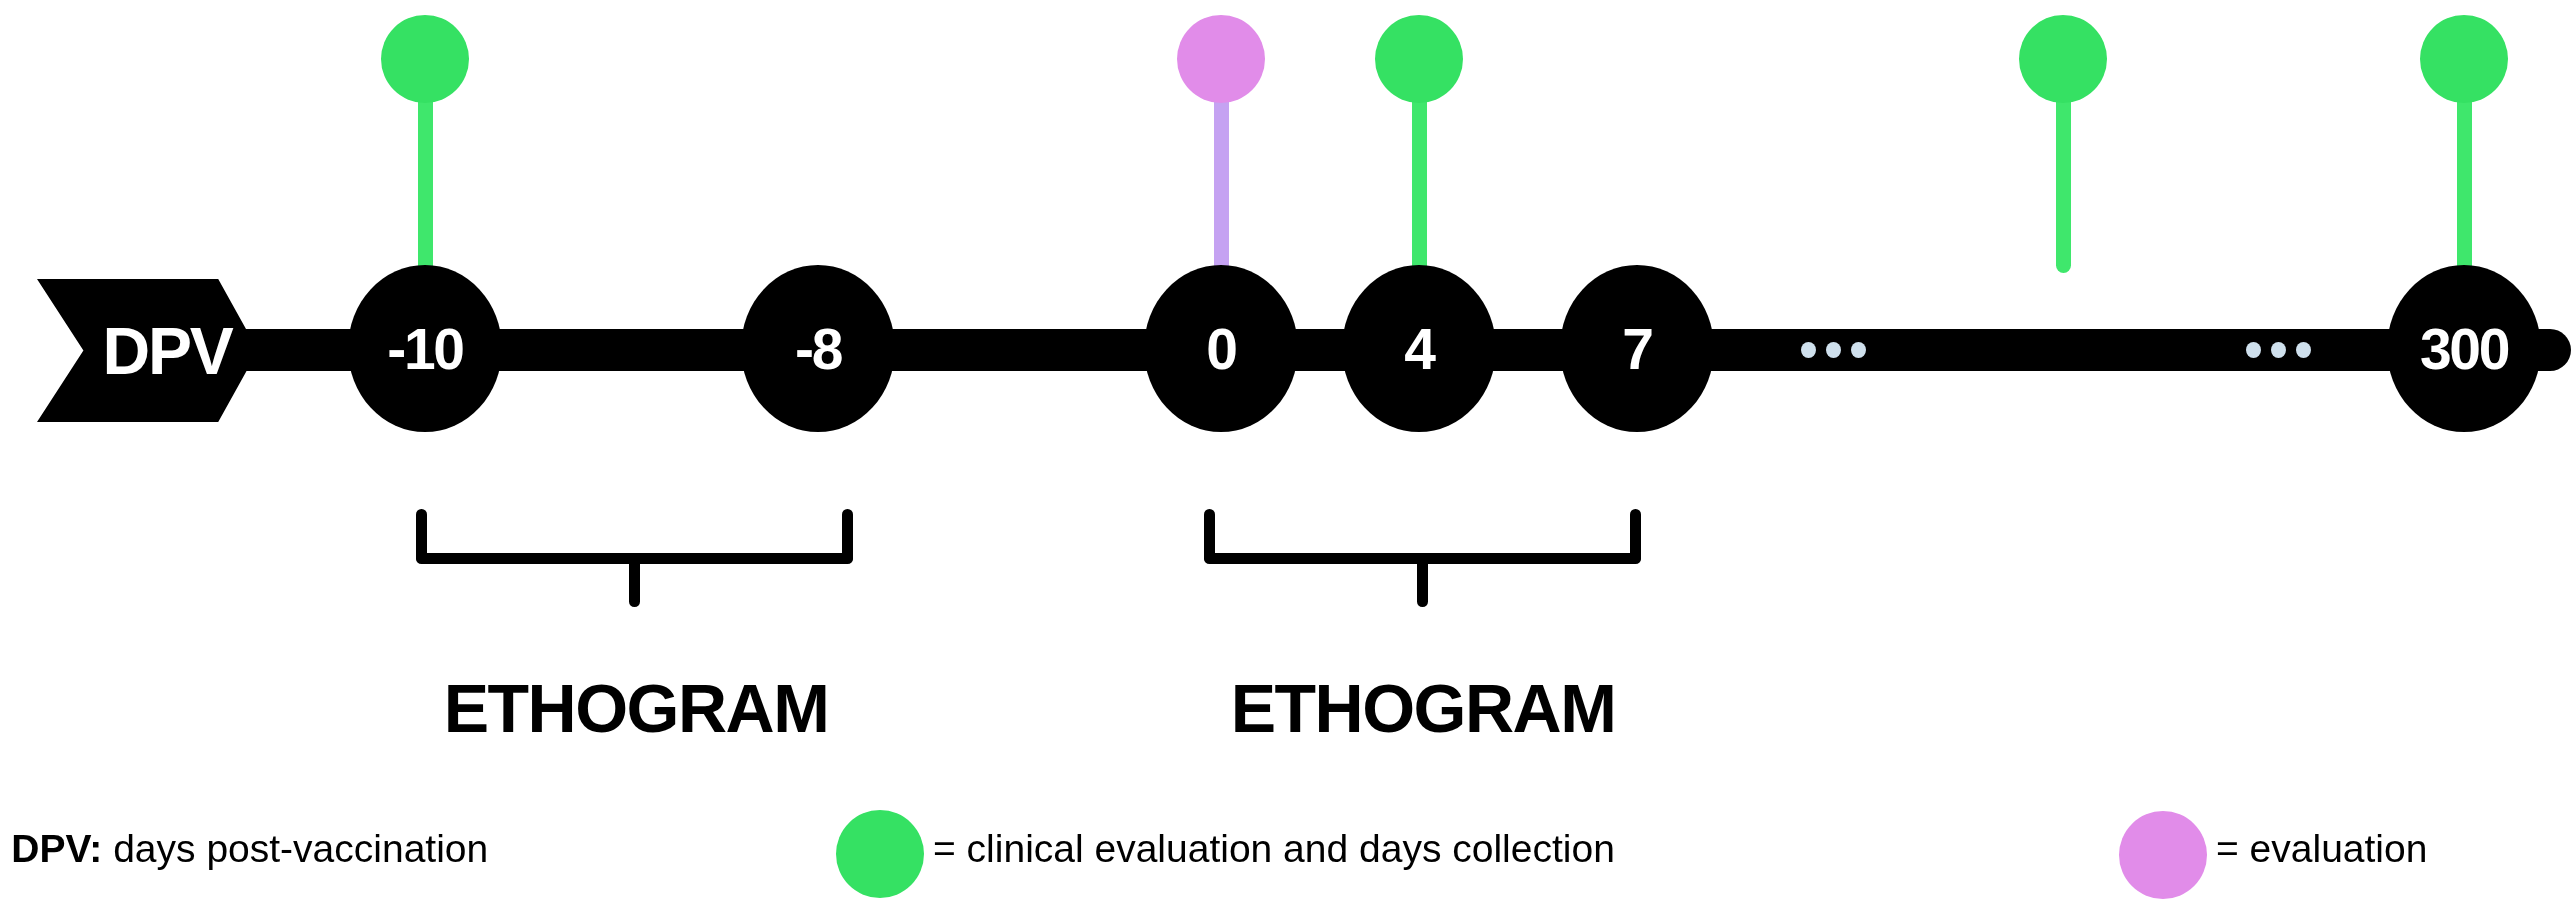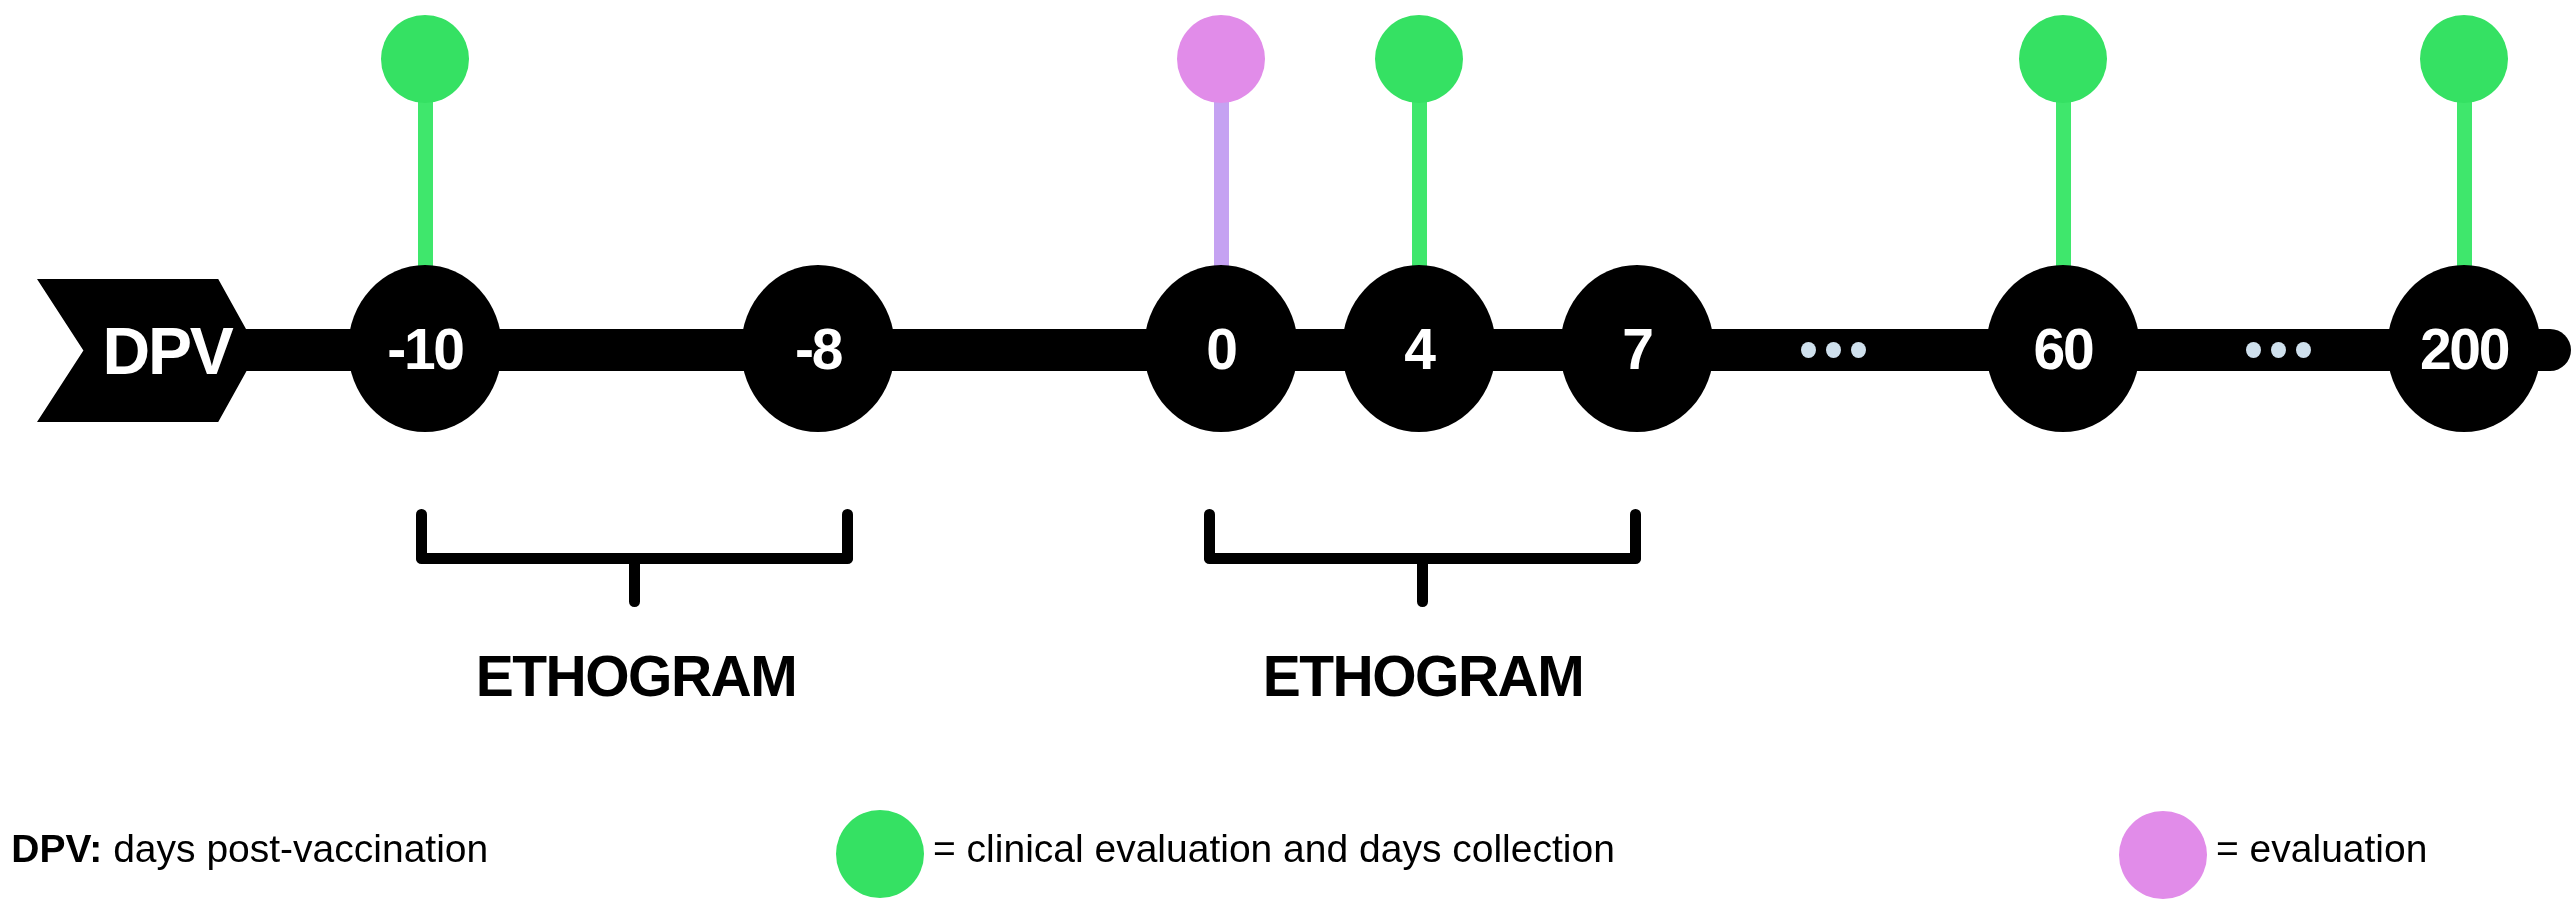--- a/index.html
+++ b/index.html
@@ -36,22 +36,22 @@
   
   .dots{position:absolute; top:342px; display:flex; gap:9.8px;}
   .dots i{display:block; width:15px; height:16px; border-radius:50%; background:var(--dot);}
   
   .bracket{position:absolute; top:509px; height:102px;}
   .bracket .b-h{position:absolute; left:0; right:0; top:44px; height:10.6px; background:var(--ink); border-radius:5.3px;}
   .bracket .b-l{position:absolute; left:0; top:0; width:10.6px; height:54px; background:var(--ink); border-radius:5.3px;}
   .bracket .b-r{position:absolute; right:0; top:0; width:10.6px; height:54px; background:var(--ink); border-radius:5.3px;}
   .bracket .b-c{position:absolute; left:50%; margin-left:-5.3px; top:44px; width:10.6px; height:54px; background:var(--ink); border-radius:5.3px;}
   
-  .etho{position:absolute; top:643px; transform:translateX(-50%);
-        font-weight:bold; font-size:57px; letter-spacing:-1.5px; color:var(--ink); white-space:nowrap;}
+  .etho{position:absolute; top:669px; transform:translateX(-50%);
+        font-weight:bold; font-size:68px; letter-spacing:-1.5px; color:var(--ink); white-space:nowrap;}
   
   .lg-text{position:absolute; top:827px; font-size:39px; color:var(--ink); white-space:nowrap;}
   .lg-text b{font-weight:bold;}
   .lg-circle{position:absolute; width:88px; height:88px; border-radius:50%;}
   .lg-circle.green{background:var(--green); left:836px; top:810px;}
   .lg-circle.purple{background:var(--purple); left:2119px; top:811px;}
 </style>
 </head>
 <body>
 
@@ -83,25 +83,22 @@
     </div>
   <div class="node" style="left:1221px">
       <span>0</span>
     </div>
   <div class="node" style="left:1419px">
       <span>4</span>
     </div>
   <div class="node" style="left:1637px">
       <span>7</span>
     </div>
-  <div class="node" style="left:2063px">
-      <span>60</span>
-    </div>
   <div class="node" style="left:2464px">
-      <span>200</span>
+      <span>300</span>
     </div>
 
   <div class="dots" style="left:1801px">
       <i></i>
       <i></i>
       <i></i>
     </div>
   <div class="dots" style="left:2246px">
       <i></i>
       <i></i>

